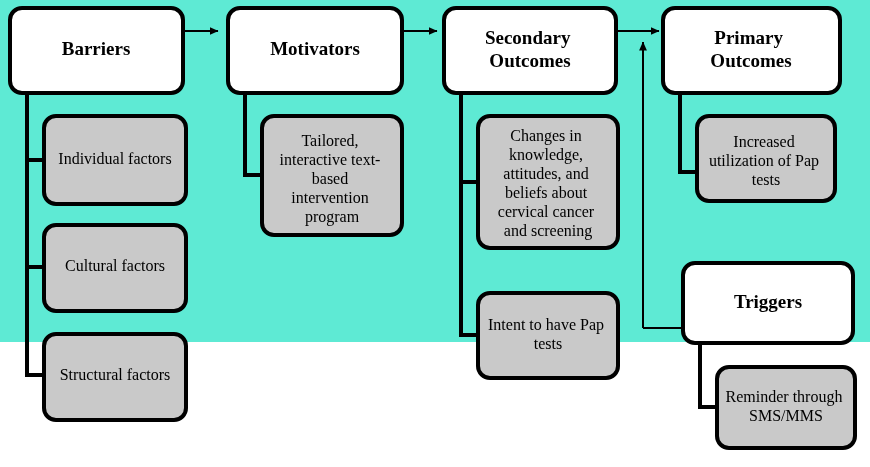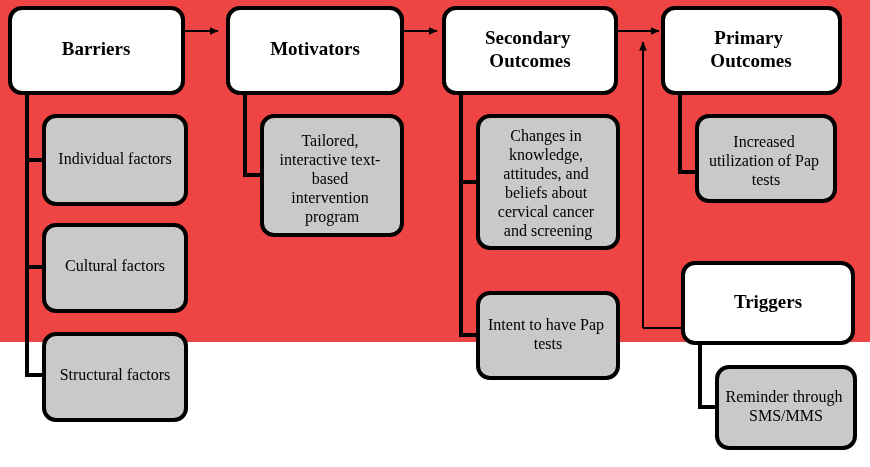--- a/index.html
+++ b/index.html
@@ -10,21 +10,21 @@
   body {
     width: 870px;
     height: 467px;
     font-family: "Liberation Serif", "DejaVu Serif", serif;
     overflow: hidden;
   }
   #diagram-root {
     position: relative;
     width: 870px;
     height: 342px;
-    background: #ef4444;
+    background: #5eead4;
   }
   svg.flow {
     position: absolute;
     top: 0;
     left: 0;
     width: 870px;
     height: 467px;
     display: block;
   }
   .node-box {

